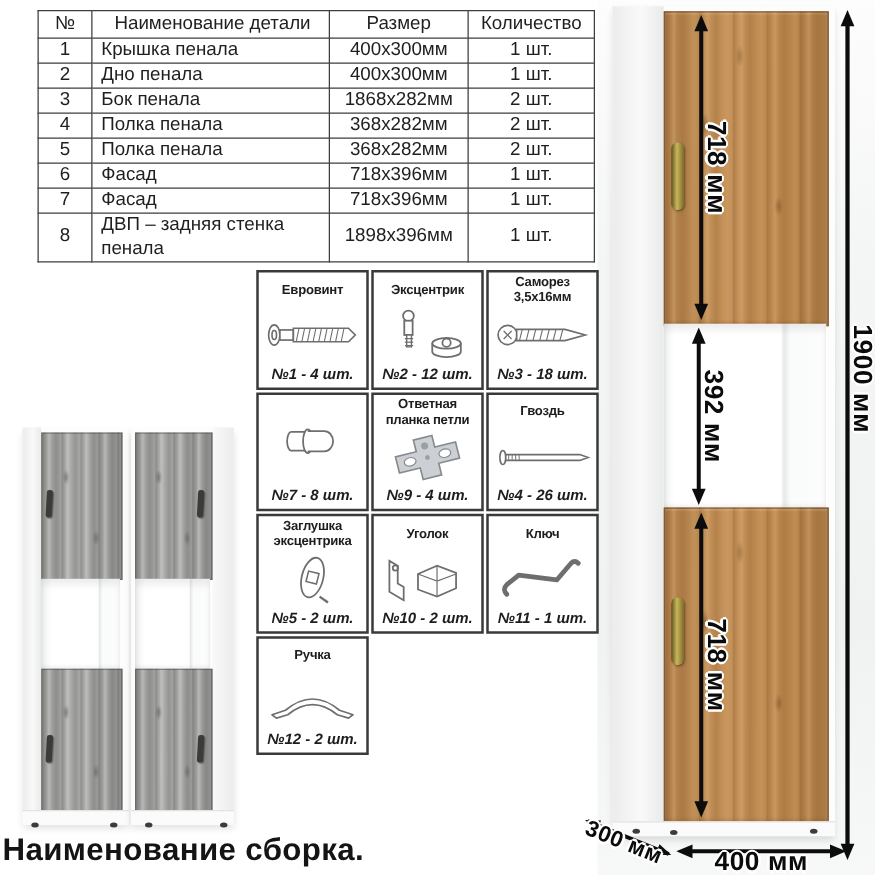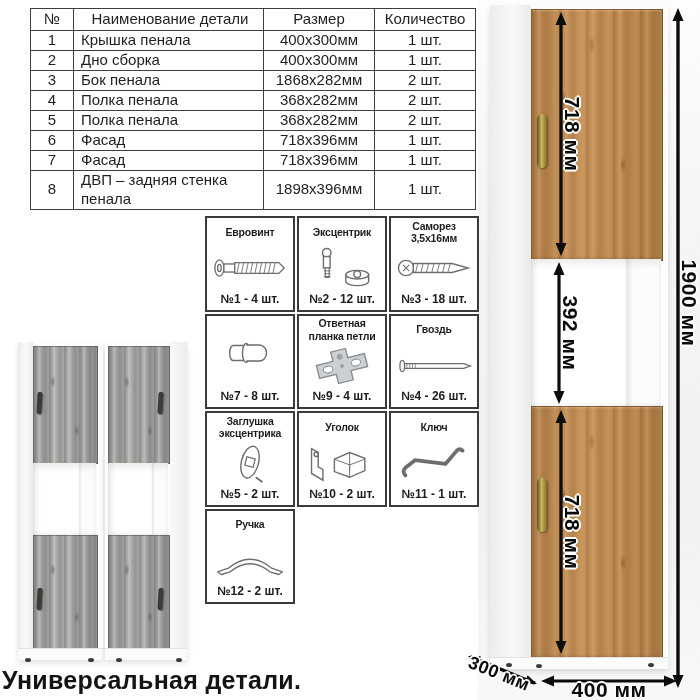--- a/index.html
+++ b/index.html
@@ -19,21 +19,21 @@
   .c-size{width:102px;text-align:center;}
   .c-qty{width:92px;text-align:center;}
   
   .hw-grid{position:absolute;left:205px;top:216px;width:274px;height:388px;display:grid;
            grid-template-columns:repeat(3,1fr);grid-template-rows:repeat(4,1fr);gap:2px;border-radius:17px;}
   .hw-cell{border:2px solid #3a3a3a;background:#fff;display:flex;flex-direction:column;align-items:center;
            padding:1px 1px;min-width:0;}
   .hw-title{font-size:10.5px;font-weight:bold;color:#1d1d1d;text-align:center;line-height:1.15;
             letter-spacing:-0.2px;min-height:26px;display:flex;align-items:center;justify-content:center;}
   .hw-icon{flex:1;display:flex;align-items:center;justify-content:center;width:100%;}
-  .hw-count{font-size:12px;font-weight:bold;color:#1d1d1d;margin-bottom:3px;white-space:nowrap;}
+  .hw-count{font-size:12px;font-weight:bold;color:#1d1d1d;margin-bottom:3px;white-space:nowrap;font-style:italic;}
   
   .oak{background-color:#c08a4f;border:1px solid rgba(94,58,24,.55);
        background-image:
         radial-gradient(ellipse 6px 14px at 24% 36%,rgba(96,56,22,.45),rgba(96,56,22,0) 70%),
         radial-gradient(ellipse 5px 11px at 70% 62%,rgba(96,56,22,.40),rgba(96,56,22,0) 70%),
         radial-gradient(ellipse 5px 13px at 46% 14%,rgba(110,66,28,.35),rgba(110,66,28,0) 70%),
         repeating-linear-gradient(90deg,
           rgba(120,75,34,.30) 0px,rgba(120,75,34,0) 4px,
           rgba(235,194,134,.30) 7px,rgba(235,194,134,0) 10px,
           rgba(150,98,46,.28) 14px,rgba(150,98,46,0) 19px,
@@ -95,21 +95,21 @@
     </thead>
     <tbody>
       <tr>
         <td class="c-num">1</td>
         <td class="c-name">Крышка пенала</td>
         <td class="c-size">400х300мм</td>
         <td class="c-qty">1 шт.</td>
       </tr>
       <tr>
         <td class="c-num">2</td>
-        <td class="c-name">Дно сборка</td>
+        <td class="c-name">Дно пенала</td>
         <td class="c-size">400х300мм</td>
         <td class="c-qty">1 шт.</td>
       </tr>
       <tr>
         <td class="c-num">3</td>
         <td class="c-name">Бок пенала</td>
         <td class="c-size">1868х282мм</td>
         <td class="c-qty">2 шт.</td>
       </tr>
       <tr>
@@ -348,15 +348,15 @@
     <polygon points="136,7 123,1.5 123,12.5" fill="#0c0c0c"></polygon>
   </svg>
 
   <div class="dim-label" style="left:572px;top:134px;">718 мм</div>
   <div class="dim-label" style="left:570px;top:333px;">392 мм</div>
   <div class="dim-label" style="left:572px;top:532px;">718 мм</div>
   <div class="dim-label" style="left:689px;top:303px;">1900 мм</div>
   <div class="dim-label diag" style="left:499px;top:674px;">300 мм</div>
   <div class="dim-label flat" style="left:609px;top:690px;">400 мм</div>
 
-  <div class="footer-title">Универсальная детали.</div>
+  <div class="footer-title">Наименование сборка.</div>
 
 </div>
 
 </body></html>

